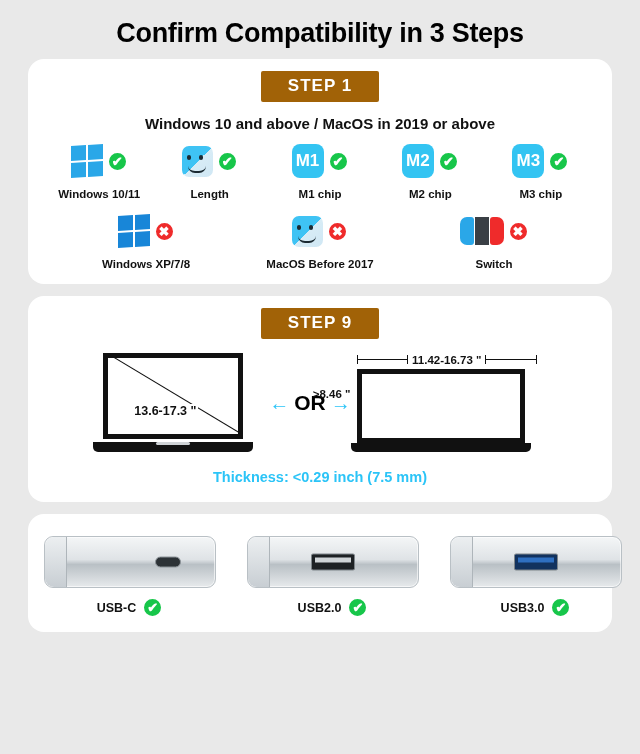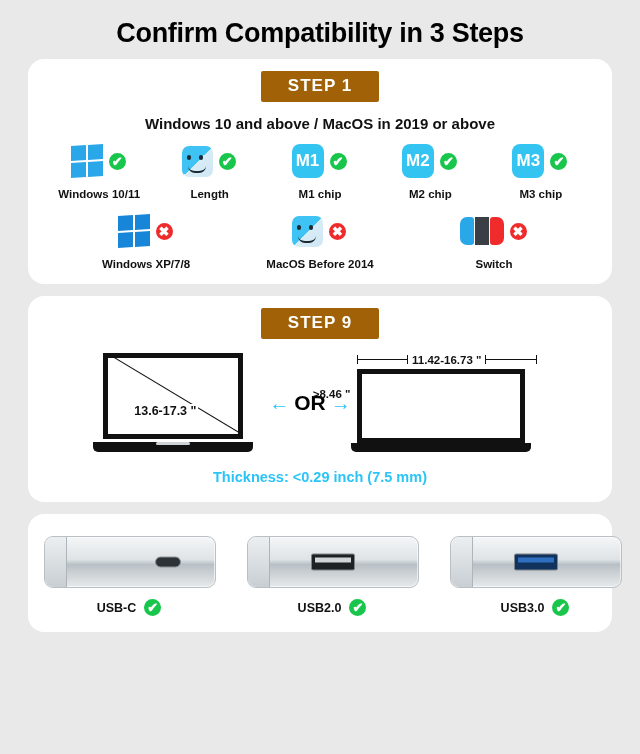--- a/index.html
+++ b/index.html
@@ -279,21 +279,21 @@
           <span class="mark no">✖</span>
         </div>
         <div class="os-label">Windows XP/7/8</div>
       </div>
 
       <div class="os-item">
         <div class="os-glyph-row">
           <span class="finder"></span>
           <span class="mark no">✖</span>
         </div>
-        <div class="os-label">MacOS Before 2014</div>
+        <div class="os-label">MacOS Before 2017</div>
       </div>
 
       <div class="os-item">
         <div class="os-glyph-row">
           <span class="switch-icon">
               <i class="l"></i>
               <i class="m"></i>
               <i class="r"></i>
             </span>
           <span class="mark no">✖</span>

